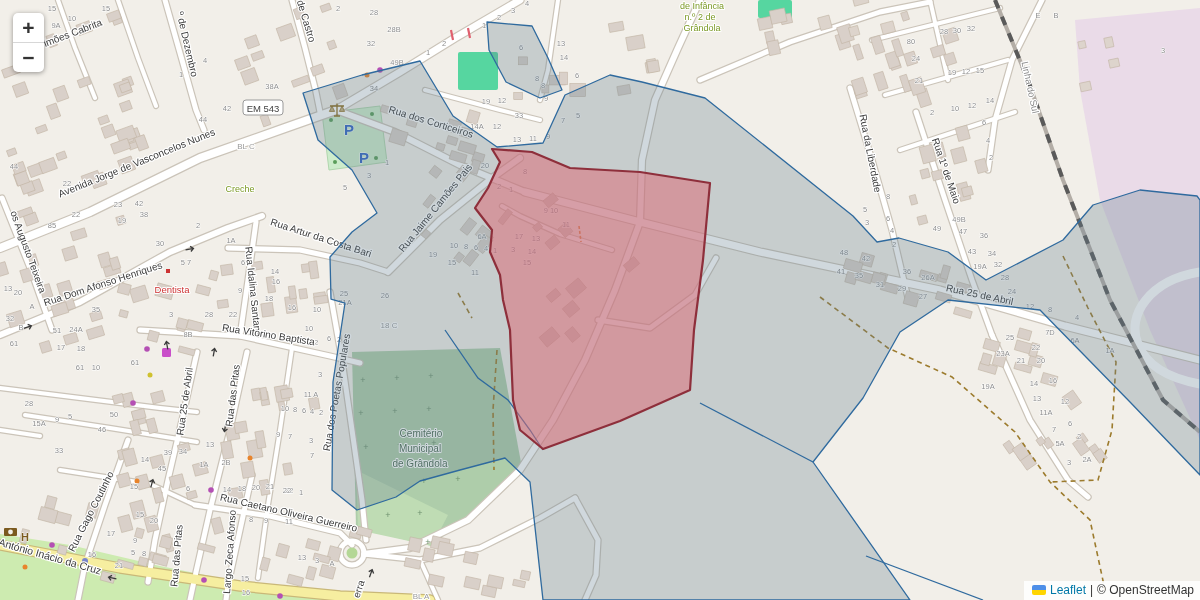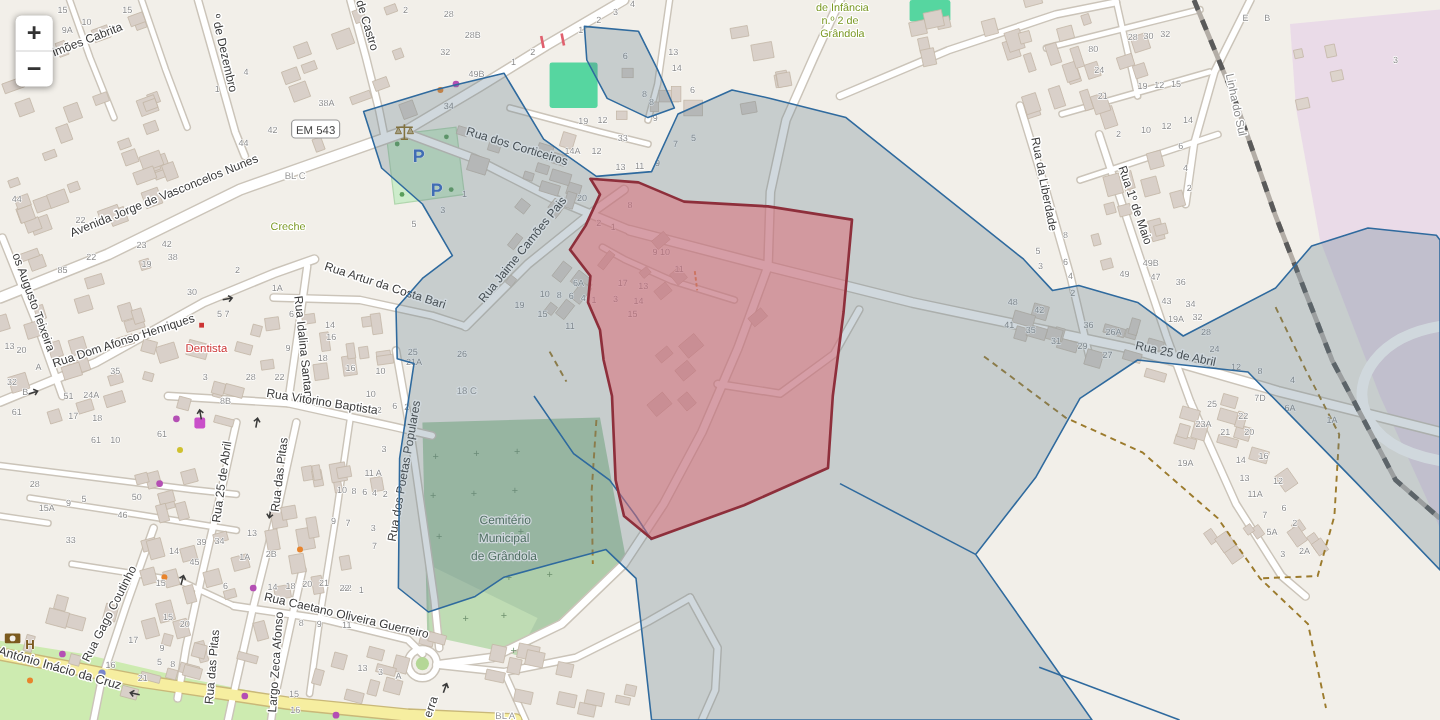--- a/index.html
+++ b/index.html
@@ -768,13 +768,16 @@
         <polyline points="445,330 478,378 508,400 530,430 543,450" fill="none" stroke="#2f6a9e" stroke-width="1.3"></polyline>
       </g>
       <polygon points="492,149 532,152 570,168 640,172 710,183 703,260 694,330 690,390 620,421 543,449 520,430 513,400 510,330 503,300 500,275 490,252 492,230 475,208 488,188 500,162" fill="rgba(221,105,116,0.52)" stroke="#8e2f3b" stroke-width="2.2" stroke-linejoin="round"></polygon>
     </svg>
 
   <div class="zoom-ctrl">
     <a>+</a>
     <a class="out">−</a>
   </div>
 
+  <div class="attribution">
+    <span class="flag"></span><a>Leaflet</a><span class="sep">|</span><span>© OpenStreetMap</span>
+  </div>
 </div>
 
 </body></html>

